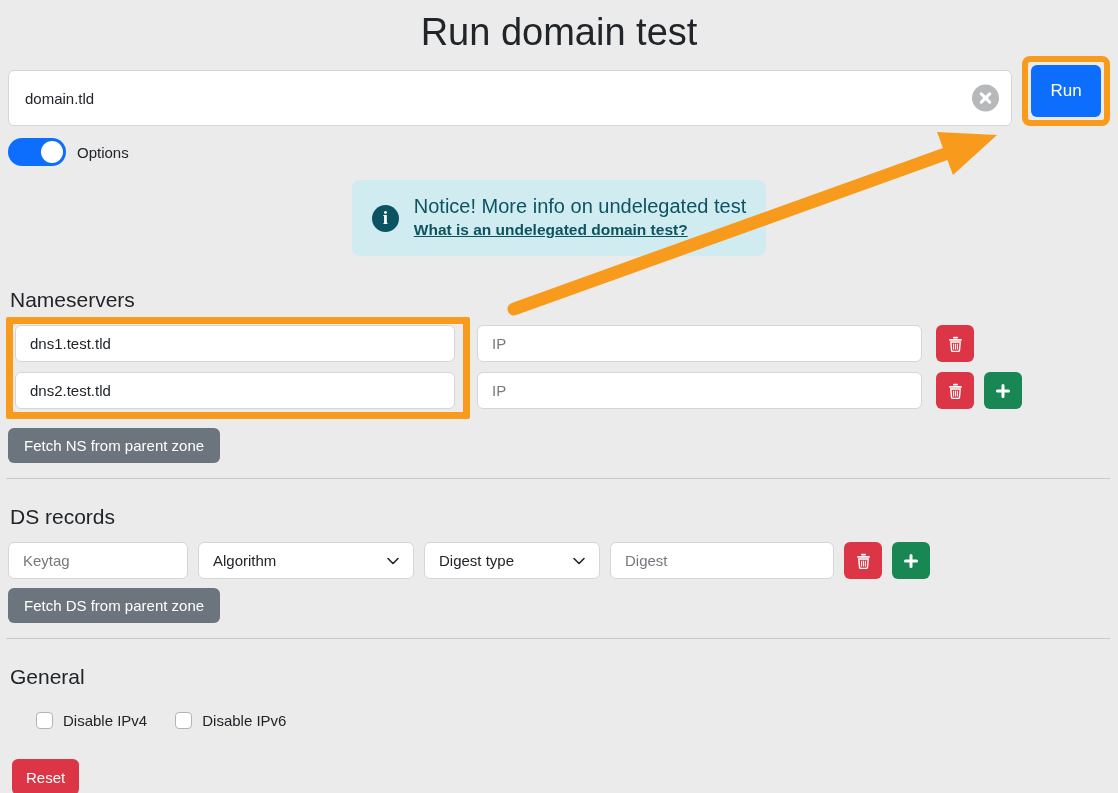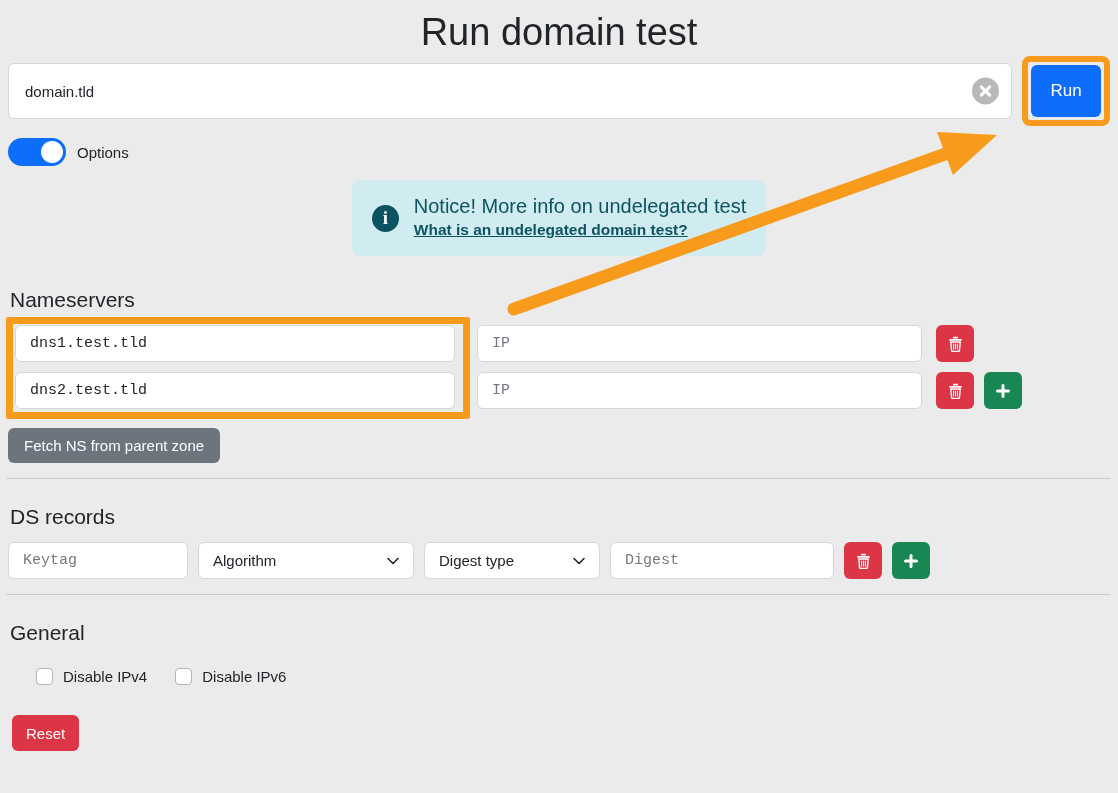--- a/index.html
+++ b/index.html
@@ -12,21 +12,21 @@
   body{
     width:1118px;height:793px;position:relative;overflow:hidden;
     background:var(--bg);color:var(--text);
     font-family:"Liberation Sans",sans-serif;
   }
   .container{padding:0 8px;}
   h1{margin:8px 0 0;font-size:38px;line-height:48px;font-weight:400;text-align:center;}
   h2{font-size:21px;line-height:26px;font-weight:500;margin:0 0 0 2px;}
 
   
-  .domain-row{display:flex;align-items:center;gap:10px;margin-top:0;}
+  .domain-row{display:flex;align-items:flex-end;gap:10px;margin-top:0;}
   .domain-input-wrap{position:relative;flex:1;}
   .domain-input{
     width:100%;height:56px;border:1px solid var(--border);border-radius:6px;
     padding:0 52px 0 16px;font-size:15px;color:var(--text);background:#fff;outline:none;
     font-family:"Liberation Sans",sans-serif;
   }
   .clear-btn{
     position:absolute;right:13px;top:50%;transform:translateY(-50%);
     width:27px;height:27px;border:none;border-radius:50%;background:#b6b8ba;
     display:flex;align-items:center;justify-content:center;cursor:pointer;padding:0;
@@ -57,21 +57,21 @@
   .notice-line1{font-size:20px;line-height:24px;}
   .notice-link{font-size:15.5px;line-height:24px;font-weight:700;text-decoration:underline;color:var(--info-fg);display:inline-block;}
 
   
   .section-ns h2{margin-top:31px;}
   .rows-wrap{position:relative;margin-top:12px;padding-left:7px;}
   .row{display:flex;align-items:center;gap:14px;margin-bottom:10px;}
   .txt-input{
     height:37px;border:1px solid var(--border);border-radius:6px;background:#fff;
     padding:0 14px;font-size:15px;color:var(--text);outline:none;
-    font-family:Liberation Mono, monospace;
+    font-family:Liberation Sans, sans-serif;
   }
   .txt-input::placeholder{color:#75797e;opacity:1;}
   .name-input{width:440px;}
   .ip-input{width:445px;margin-left:8px;}
   .icon-btn{
     width:38px;height:37px;border:none;border-radius:6px;cursor:pointer;
     display:flex;align-items:center;justify-content:center;padding:0;flex:0 0 auto;
   }
   .btn-del{background:var(--red);}
   .btn-add{background:var(--green);margin-left:-4px;}
@@ -241,20 +241,21 @@
         </span>
       </button>
       <button class="icon-btn btn-add">
         <span style="display:flex;">
           <svg width="16" height="16" viewBox="0 0 16 16">
             <path d="M8 2.5v11M2.5 8h11" stroke="#fff" stroke-width="3" stroke-linecap="round"></path>
           </svg>
         </span>
       </button>
     </div>
+    <button class="fetch-btn">Fetch DS from parent zone</button>
   </div>
 
   <hr>
 
   <div class="section-general">
     <h2>General</h2>
     <div class="checks-row">
       <label class="check-item">
         <span class="checkbox"></span>
         <span>Disable IPv4</span>

